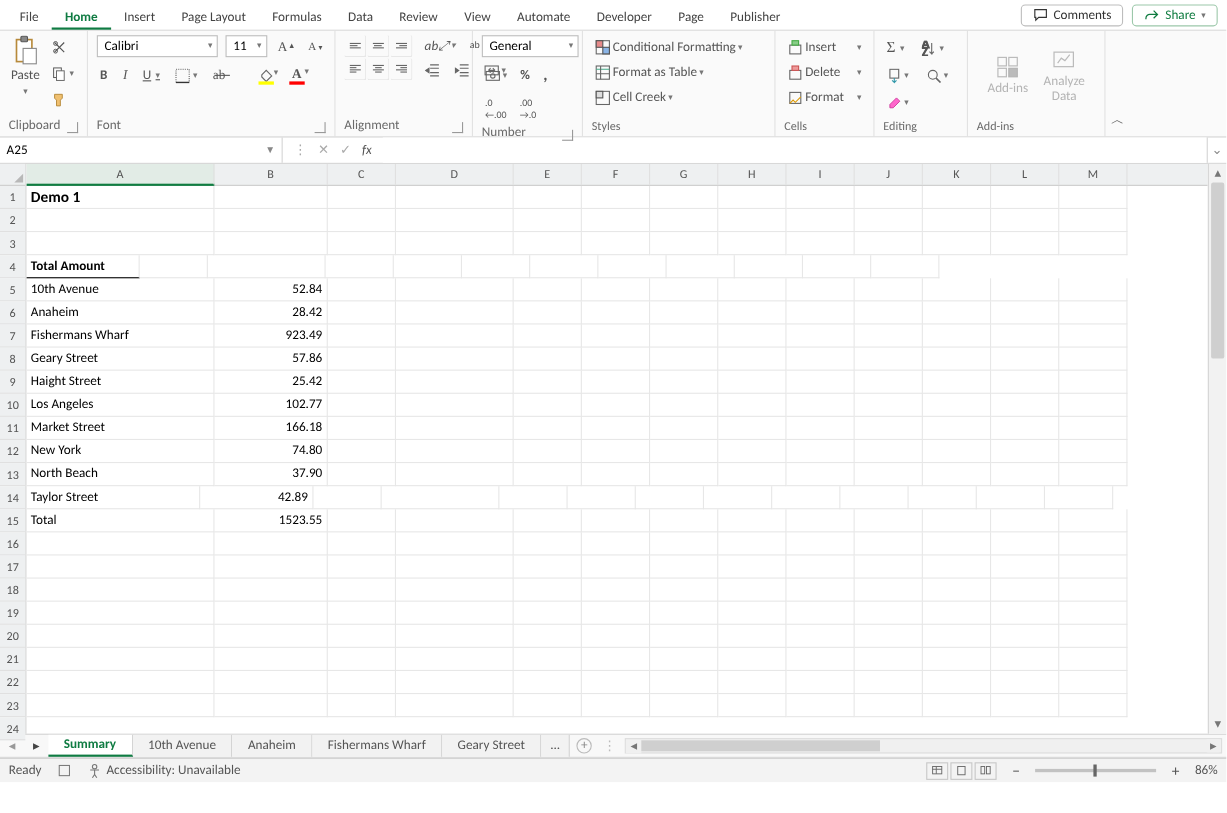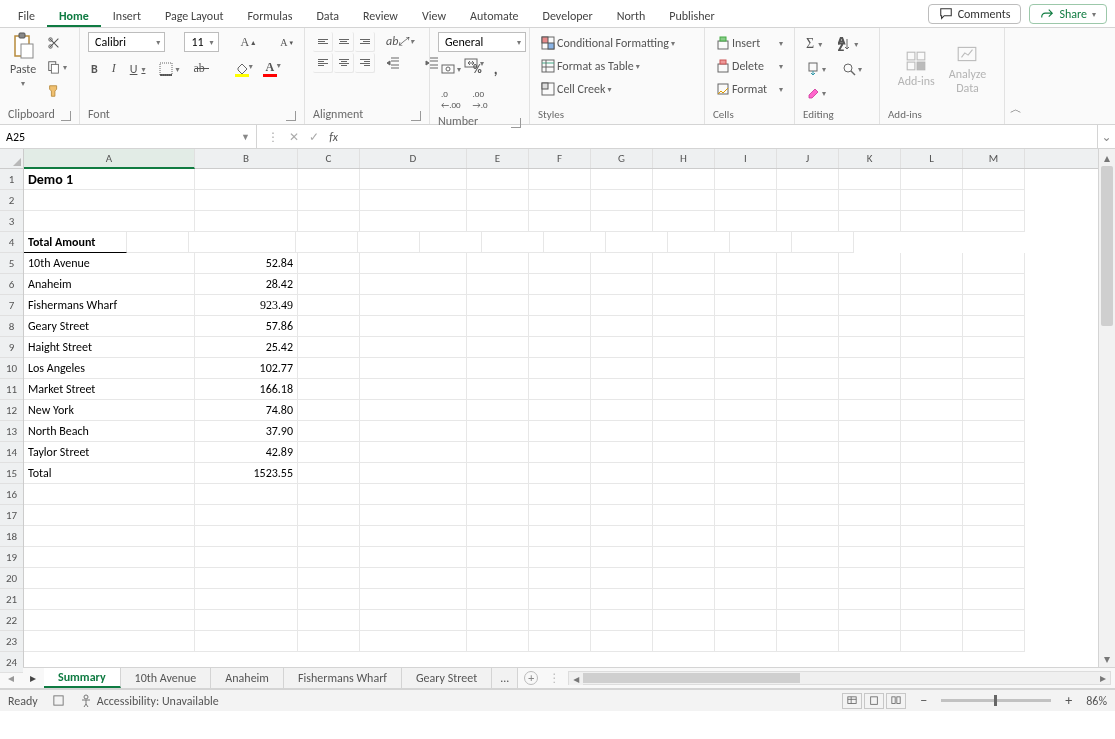--- a/index.html
+++ b/index.html
@@ -14,21 +14,21 @@
 .pillbtn.green { color:#107c41; border-color:#9cc8aa; }
 svg.icon { width:14px; height:14px; fill:currentColor; stroke:currentColor; }
 
 
 .ribbon { height:97px; display:flex; background:#fafafa; border-bottom:1px solid #d4d4d4; }
 .group { border-right:1px solid #e2e2e2; padding:4px 8px 0; display:flex; flex-direction:column; }
 .group-body { flex:1; display:flex; gap:6px; }
 .group-label { color:#6a6a6a; font-size:11px; padding:2px 0 3px; position:relative; }
 .dlg-launcher { position:absolute; right:0; bottom:3px; width:10px; height:10px; border:1px solid #999; border-top:none; border-left:none; }
 .vstack { display:flex; flex-direction:column; gap:2px; }
-.hstack { display:flex; align-items:center; gap:19px; }
+.hstack { display:flex; align-items:center; gap:7px; }
 .rbtn { padding:2px 3px; border-radius:2px; display:flex; align-items:center; gap:2px; color:#555; }
 .dd { font-size:8px; color:#777; }
 .bigbtn { display:flex; flex-direction:column; align-items:center; gap:2px; color:#555; padding:0 2px; }
 
 
 .dropdown { border:1px solid #bdbdbd; background:#fff; height:20px; display:flex; align-items:center; padding:0 4px 0 6px; gap:6px; }
 .dropdown .dd { margin-left:auto; }
 
 
 .align-grid { display:grid; grid-template-columns:repeat(3,20px); grid-template-rows:repeat(2,20px); gap:1px; }
@@ -102,21 +102,21 @@
   <div class="tab">File</div>
   <div class="tab active">Home</div>
   <div class="tab">Insert</div>
   <div class="tab">Page Layout</div>
   <div class="tab">Formulas</div>
   <div class="tab">Data</div>
   <div class="tab">Review</div>
   <div class="tab">View</div>
   <div class="tab">Automate</div>
   <div class="tab">Developer</div>
-  <div class="tab">North</div>
+  <div class="tab">Page</div>
   <div class="tab">Publisher</div>
   <div class="tab-right">
     <div class="pillbtn">
       <svg class="icon" viewBox="0 0 16 16">
           <path fill="none" stroke-width="1.2" d="M2 2h12v8H6l-3 3V10H2z"></path>
         </svg>
       <span>Comments</span>
     </div>
     <div class="pillbtn green">
       <svg class="icon" viewBox="0 0 16 16">
@@ -596,21 +596,21 @@
           <div class="cell " style="width: 62px;"></div>
           <div class="cell " style="width: 62px;"></div>
           <div class="cell " style="width: 62px;"></div>
           <div class="cell " style="width: 62px;"></div>
           <div class="cell " style="width: 62px;"></div>
           <div class="cell " style="width: 62px;"></div>
           <div class="cell " style="width: 62px;"></div>
         </div>
         <div class="row">
           <div class="cell " style="width: 171px; border-right: 1px solid rgb(231, 231, 231);">Fishermans Wharf</div>
-          <div class="cell r" style="width: 103px; font-family: Liberation Serif, serif;">923.49</div>
+          <div class="cell r" style="width: 103px;">923.49</div>
           <div class="cell " style="width: 62px;"></div>
           <div class="cell " style="width: 107px;"></div>
           <div class="cell " style="width: 62px;"></div>
           <div class="cell " style="width: 62px;"></div>
           <div class="cell " style="width: 62px;"></div>
           <div class="cell " style="width: 62px;"></div>
           <div class="cell " style="width: 62px;"></div>
           <div class="cell " style="width: 62px;"></div>
           <div class="cell " style="width: 62px;"></div>
           <div class="cell " style="width: 62px;"></div>
@@ -700,21 +700,21 @@
           <div class="cell " style="width: 62px;"></div>
           <div class="cell " style="width: 62px;"></div>
           <div class="cell " style="width: 62px;"></div>
           <div class="cell " style="width: 62px;"></div>
           <div class="cell " style="width: 62px;"></div>
           <div class="cell " style="width: 62px;"></div>
           <div class="cell " style="width: 62px;"></div>
           <div class="cell " style="width: 62px;"></div>
         </div>
         <div class="row">
-          <div class="cell " style="width: 171px; border-right: 1px solid rgb(231, 231, 231);">Taylor Street</div>
+          <div class="cell " style="width: 158px; border-right: 1px solid rgb(231, 231, 231);">Taylor Street</div>
           <div class="cell r" style="width: 103px;">42.89</div>
           <div class="cell " style="width: 62px;"></div>
           <div class="cell " style="width: 107px;"></div>
           <div class="cell " style="width: 62px;"></div>
           <div class="cell " style="width: 62px;"></div>
           <div class="cell " style="width: 62px;"></div>
           <div class="cell " style="width: 62px;"></div>
           <div class="cell " style="width: 62px;"></div>
           <div class="cell " style="width: 62px;"></div>
           <div class="cell " style="width: 62px;"></div>

